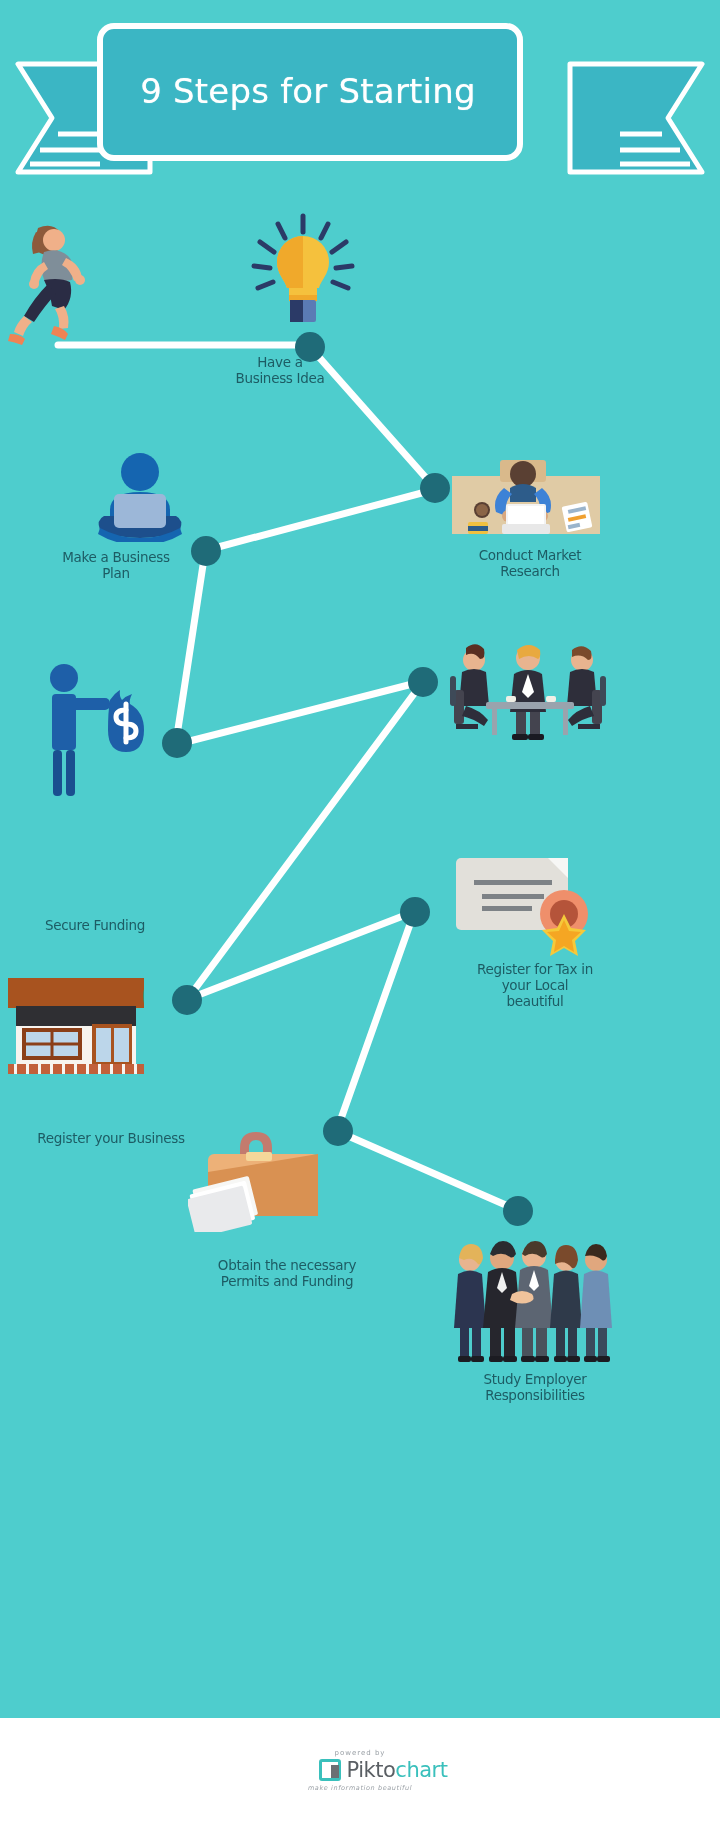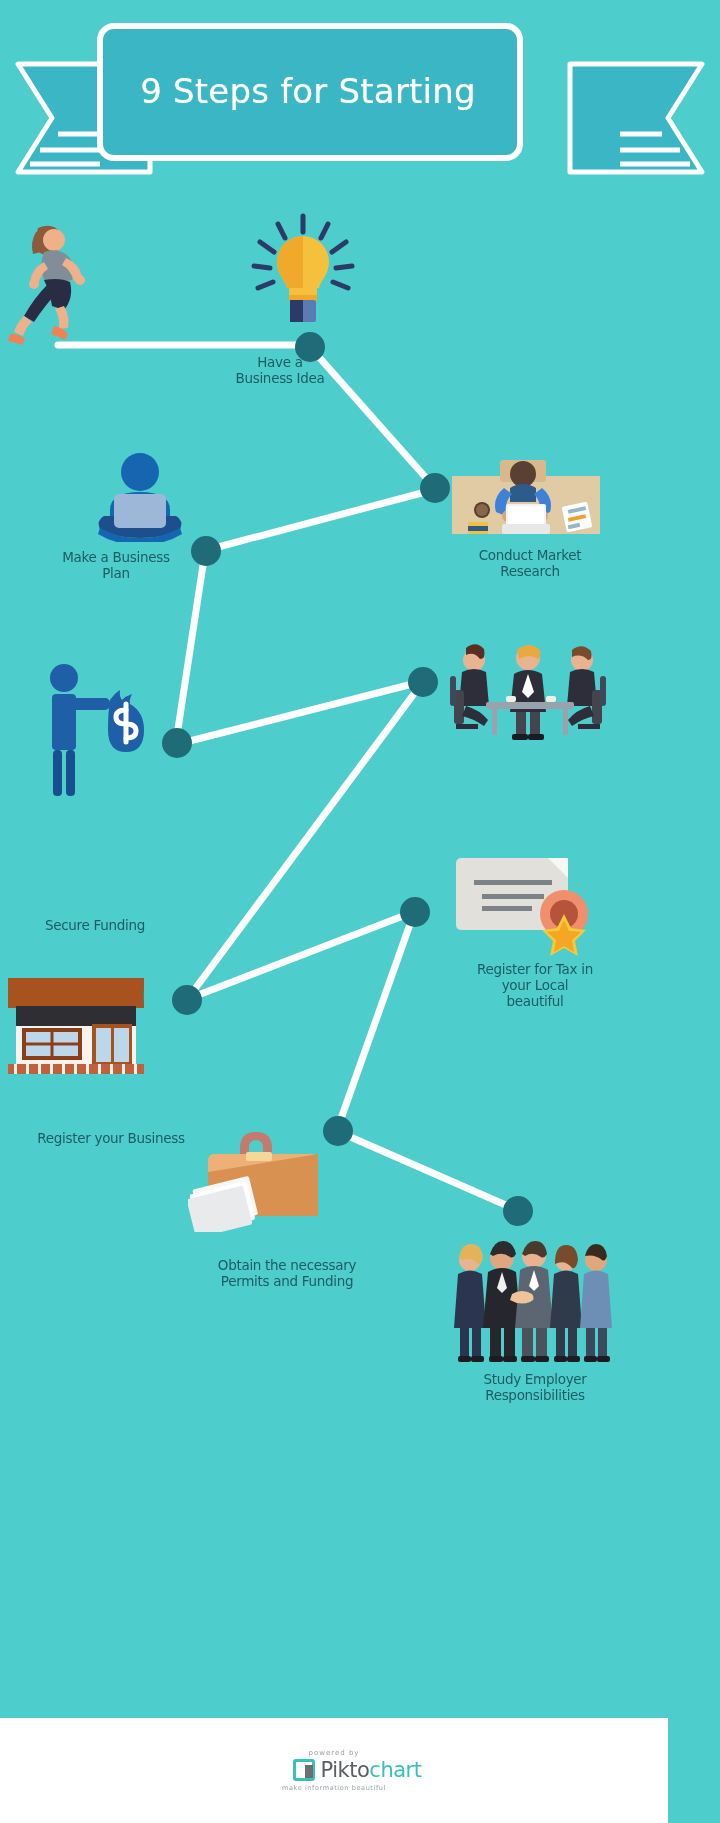--- a/index.html
+++ b/index.html
@@ -39,42 +39,42 @@
     font-size: 13.5px;
     line-height: 1.18;
     text-align: center;
     letter-spacing: -0.3px;
   }
   
   .icon-box { position: absolute; }
   
   #footer {
     position: absolute; left: 0; bottom: 0;
-    width: 668px; height: 105px;
+    width: 720px; height: 105px;
     background: #ffffff;
     display: flex; flex-direction: column;
     align-items: center; justify-content: center;
   }
   #footer-powered {
     font-size: 7px; color: #9aa0a6; letter-spacing: 1px;
     margin-bottom: 1px;
   }
   #footer-logo-row { display: flex; align-items: center; gap: 6px; margin-left: 46px; }
   #footer-mark {
     width: 22px; height: 22px; border: 3px solid #3ac0bc;
     border-radius: 3px; position: relative;
   }
   #footer-mark::after {
     content: ""; position: absolute; right: -1px; top: 3px;
     width: 8px; height: 13px; background: #6b6f73;
   }
   #footer-wordmark { font-size: 21px; color: #5a5f64; letter-spacing: -0.5px; }
   #footer-wordmark .w2 { color: #3ac0bc; }
   #footer-tagline {
-    font-size: 6.5px; color: #9aa0a6; letter-spacing: 0.6px; margin-top: 2px;
+    font-size: 6.5px; color: #9aa0a6; letter-spacing: 0.6px; margin-top: 2px; font-style: italic;
   }
 </style>
 </head>
 <body>
 
 <div id="poster">
 
   <div id="banner">
     <svg width="720" height="175" viewBox="0 0 720 175">
 

